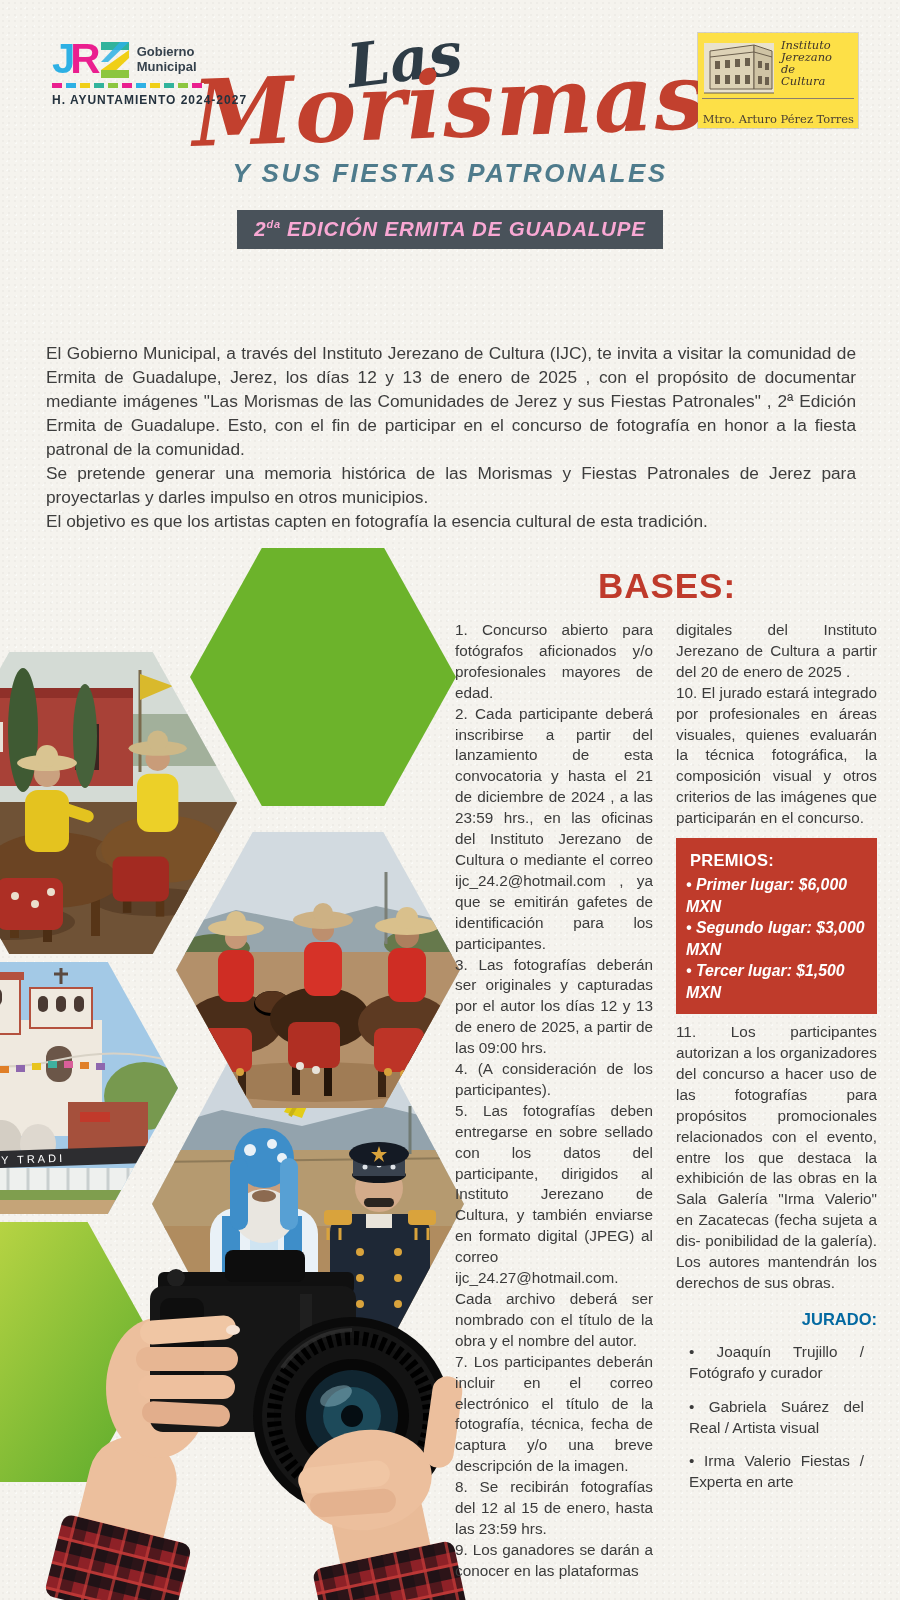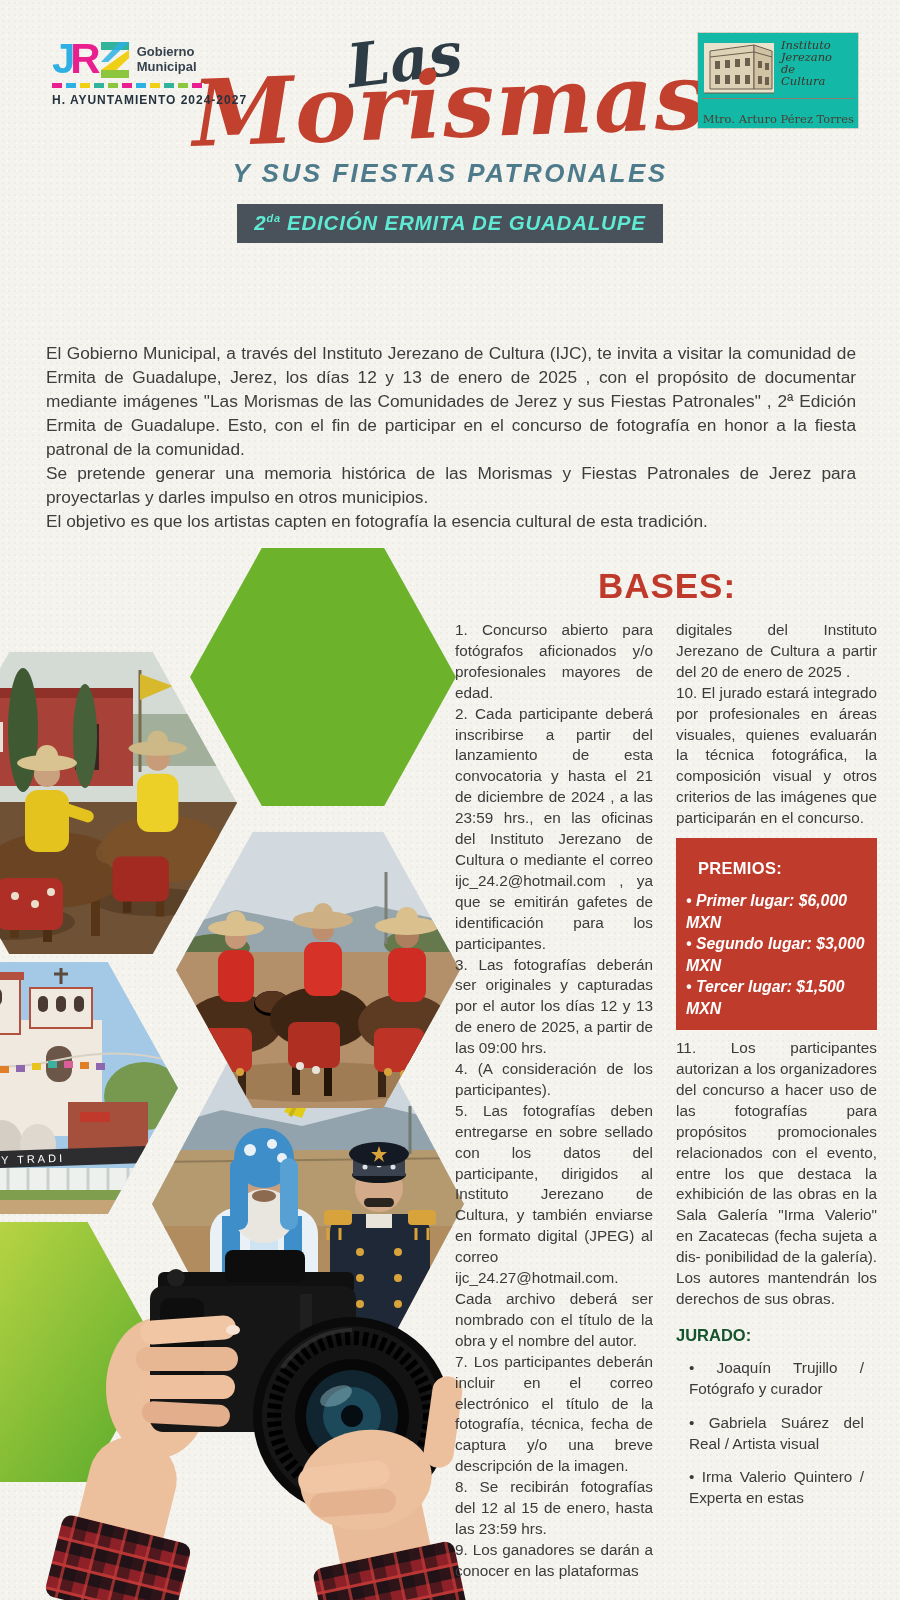--- a/index.html
+++ b/index.html
@@ -15,46 +15,46 @@
   
   #jrz-logo{left:52px;top:40px;width:170px;z-index:6;}
   .jrz-row{display:flex;align-items:flex-start;}
   .jrz-letters{font-weight:bold;font-size:42px;line-height:38px;letter-spacing:-2px;display:flex;}
   .jrz-j{color:#2eb0e4;} .jrz-r{color:#ea1f8f;margin-left:-3px;}
   .jrz-z{width:30px;height:38px;margin-left:1px;}
   .jrz-gob{font-size:13px;font-weight:bold;color:#36424d;line-height:15px;margin:4px 0 0 7px;}
   .jrz-dash{height:5px;width:152px;margin-top:5px;
     background:repeating-linear-gradient(90deg,#ea1f8f 0 10px,#f5f3ee 10px 14px,#2eb0e4 14px 24px,#f5f3ee 24px 28px,#f0cf17 28px 38px,#f5f3ee 38px 42px,#31b39c 42px 52px,#f5f3ee 52px 56px,#8cc63f 56px 66px,#f5f3ee 66px 70px);}
   .jrz-ayto{font-size:12px;font-weight:bold;color:#24323e;letter-spacing:1px;margin-top:5px;white-space:nowrap;}
-  #ijc-logo{left:698px;top:33px;width:152px;z-index:6;background:#14b8a6;padding:4px 4px 2px;box-shadow:0 0 0 1px rgba(120,108,85,.25);}
+  #ijc-logo{left:698px;top:33px;width:152px;z-index:6;background:#fde047;padding:4px 4px 2px;box-shadow:0 0 0 1px rgba(120,108,85,.25);}
   .ijc-row{display:flex;}
   .ijc-text{font-family:"DejaVu Serif",serif;font-style:italic;font-size:11.5px;line-height:12px;color:#3f352b;margin-left:5px;margin-top:2px;}
   .ijc-caption{font-family:"DejaVu Serif",serif;font-size:11.5px;color:#4a3f33;text-align:right;border-top:1px solid #8a7f6e;margin-top:3px;padding-top:13px;white-space:nowrap;}
   
   #title-wrap{left:120px;top:24px;width:660px;text-align:center;z-index:5;}
   .t-las{font-family:"DejaVu Serif",serif;font-style:italic;font-weight:bold;font-size:60px;color:#2e3c46;display:inline-block;transform:rotate(-7deg) translateX(-46px);line-height:60px;}
   .t-morismas{font-family:"DejaVu Serif",serif;font-style:italic;font-weight:bold;font-size:92px;color:#c2402e;display:inline-block;transform:rotate(-2deg);line-height:86px;margin-top:-22px;letter-spacing:1px;}
   .t-subred{font-size:27.5px;font-weight:bold;font-style:italic;color:#c2402e;letter-spacing:.5px;margin-top:4px;}
   .t-subteal{font-size:26px;font-style:italic;font-weight:bold;color:#4e7b8c;letter-spacing:2.5px;margin-top:10px;}
-  .t-badge{display:inline-block;background:#49525a;color:#5eead4;font-style:italic;font-weight:bold;font-size:20.5px;padding:7px 17px 8px;margin-top:15px;letter-spacing:.8px;}
+  .t-badge{display:inline-block;background:#49525a;color:#f9a8d4;font-style:italic;font-weight:bold;font-size:20.5px;padding:7px 17px 8px;margin-top:21px;letter-spacing:.8px;}
   .t-badge sup{font-size:11px;margin-right:6px;}
   
   #intro{left:46px;top:342px;width:810px;z-index:6;font-size:17.3px;line-height:1.385;color:#3d3d3d;text-align:justify;}
   #intro p{margin:0;}
   
   #bases-heading{left:455px;top:566px;width:424px;text-align:center;font-size:35px;font-weight:bold;color:#bf3a2b;letter-spacing:1px;z-index:6;}
   .col{z-index:6;}
   #col1{left:455px;top:620px;width:198px;}
   #col2{left:676px;top:620px;width:201px;}
   .base-item{margin:0;text-align:justify;font-size:15.3px;line-height:20.9px;color:#3b3b3b;}
   #premios{background:#bf3b2b;color:#fff;padding:9px 10px 11px;margin:9px 0 8px;}
-  .premios-h{font-weight:bold;font-size:16.5px;letter-spacing:.3px;margin:12px;}
+  .premios-h{font-weight:bold;font-size:16.5px;letter-spacing:.3px;margin:4px;}
   .premios-item{font-style:italic;font-weight:bold;font-size:15.8px;line-height:21.5px;margin:0;}
   #jurado{margin-top:16px;}
-  .jurado-h{font-weight:bold;font-size:16.5px;color:#14532d;margin:0 0 2px;}
+  .jurado-h{font-weight:bold;font-size:16.5px;color:#0369a1;margin:0 0 2px;text-align:right;}
   .jurado-item{font-size:15.3px;line-height:20.9px;text-align:justify;margin:13px;}
   
   .hex{position:absolute;clip-path:polygon(27% 0,73% 0,100% 50%,73% 100%,27% 100%,0 50%);}
   .hex svg{display:block;width:100%;height:100%;}
   #hex-green-top{left:190px;top:548px;width:266px;height:258px;background:#6cb32b;z-index:1;}
   #hex-photo-yellow{left:-75px;top:652px;width:312px;height:302px;z-index:1;}
   #hex-photo-red{left:176px;top:832px;width:284px;height:276px;z-index:2;}
   #hex-photo-church{left:-82px;top:962px;width:260px;height:252px;z-index:1;}
   #hex-photo-men{left:152px;top:1046px;width:312px;height:316px;z-index:1;}
   #hex-green-bottom{left:-108px;top:1222px;width:268px;height:260px;background:linear-gradient(125deg,#d5e14b,#55a82a);z-index:2;}
@@ -413,15 +413,15 @@
     <p class="premios-h">PREMIOS:</p>
     <p class="premios-item">• Primer lugar: $6,000 MXN</p>
     <p class="premios-item">• Segundo lugar: $3,000 MXN</p>
     <p class="premios-item">• Tercer lugar: $1,500 MXN</p>
   </div>
   <p class="base-item">11. Los participantes autorizan a los organizadores del concurso a hacer uso de las fotografías para propósitos promocionales relacionados con el evento, entre los que destaca la exhibición de las obras en la Sala Galería "Irma Valerio" en Zacatecas (fecha sujeta a dis- ponibilidad de la galería). Los autores mantendrán los derechos de sus obras.</p>
   <div id="jurado">
     <p class="jurado-h">JURADO:</p>
     <p class="jurado-item">• Joaquín Trujillo / Fotógrafo y curador</p>
     <p class="jurado-item">• Gabriela Suárez del Real / Artista visual</p>
-    <p class="jurado-item">• Irma Valerio Quintero / Experta en estas</p>
+    <p class="jurado-item">• Irma Valerio Fiestas / Experta en arte</p>
   </div>
 </div>
 
 </body></html>

